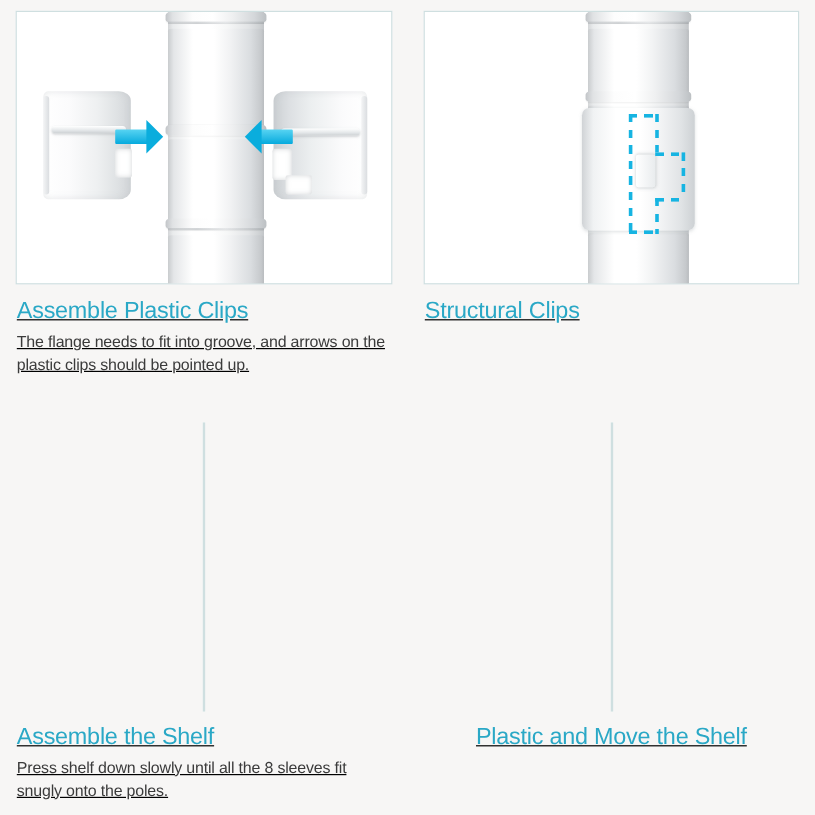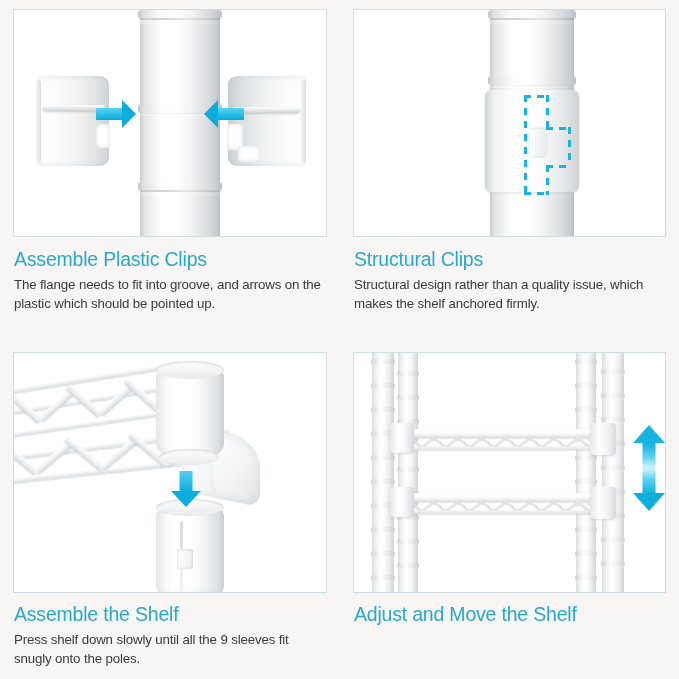--- a/index.html
+++ b/index.html
@@ -20,33 +20,33 @@
     grid-template-columns: 340px 339px;
     grid-template-rows: 348px 331px;
   }
 
   .cell {
     position: relative;
     padding: 9px 13px 0 13px;
     display: flex;
     flex-direction: column;
   }
-  .cell.row2 { padding-top: 4px; }
+  .cell.row2 { padding-top: 4px; align-items: center; }
 
   .figure-box {
     position: relative;
     border: 1px solid #cfdfe0;
     background: #ffffff;
     overflow: hidden;
     flex: 0 0 auto;
   }
   .row1 .figure-box { height: 228px; }
   .row2 .figure-box { height: 241px; }
 
-  .caption { padding: 12px 1px 0 1px; }
+  .caption { padding: 12px 1px 0 1px; text-decoration: underline; }
   .row2 .caption { padding-top: 11px; }
 
   .caption h3 {
     color: #2aa8c6;
     font-size: 19.5px;
     font-weight: normal;
     letter-spacing: -0.2px;
     line-height: 1.12;
     margin-bottom: 5px;
     white-space: nowrap;
@@ -288,21 +288,21 @@
         </div>
         <div class="arrow-h left" style="right:82px; top:90px; width:40px; height:28px;">
           <div class="stem"></div>
             <div class="head"></div>
         </div>
 
       </div>
     </div>
     <div class="caption">
       <h3>Assemble Plastic Clips</h3>
-      <p>The flange needs to fit into groove, and arrows on the plastic which should be pointed up.</p>
+      <p>The flange needs to fit into groove, and arrows on the plastic clips should be pointed up.</p>
     </div>
   </div>
 
   <div class="cell row1">
     <div class="figure-box">
       <div class="fig">
 
         <div class="pole" style="left:136px; top:-4px; width:84px; height:244px;">
           <div class="pole-ring" style="top:4px;"></div>
           <div class="groove" style="top:12px;"></div>
@@ -330,21 +330,20 @@
           <div class="dash-seg" style="left:44px; top:32px; height:38px;"></div>
           <div class="dash-seg horiz" style="left:22px; top:70px; width:24px;"></div>
           <div class="dash-seg" style="left:22px; top:70px; height:30px;"></div>
           <div class="dash-seg horiz" style="left:0; top:97px; width:24px;"></div>
         </div>
 
       </div>
     </div>
     <div class="caption">
       <h3>Structural Clips</h3>
-      <p>Structural design rather than a quality issue, which makes the shelf anchored firmly.</p>
     </div>
   </div>
 
   <div class="cell row2">
     <div class="figure-box">
       <div class="fig">
 
         <div class="shelf-wire" style="left:-18px; top:12px; width:260px; height:130px;">
 
           <div class="wire-bar" style="left:0; top:22px; width:200px; height:9px; transform: rotate(-9deg); transform-origin: left center;"></div>
@@ -381,21 +380,21 @@
 
         <div class="arrow-v down" style="left:157px; top:118px; width:30px; height:36px;">
           <div class="stem"></div>
             <div class="head"></div>
         </div>
 
       </div>
     </div>
     <div class="caption">
       <h3>Assemble the Shelf</h3>
-      <p>Press shelf down slowly until all the 9 sleeves  fit snugly onto the poles.</p>
+      <p>Press shelf down slowly until all the 8 sleeves  fit snugly onto the poles.</p>
     </div>
   </div>
 
   <div class="cell row2">
     <div class="figure-box">
       <div class="fig">
 
         <div class="rack-pole" style="left:18px; top:-4px; width:22px; height:248px;">
           <div class="rib" style="top:10px;"></div>
             <div class="rib" style="top:34px;"></div>
@@ -477,17 +476,17 @@
             </div>
           <div class="half dn-half">
               <div class="v-stem"></div>
               <div class="v-head"></div>
             </div>
         </div>
 
       </div>
     </div>
     <div class="caption">
-      <h3>Adjust and Move the Shelf</h3>
+      <h3>Plastic and Move the Shelf</h3>
     </div>
   </div>
 
 </div>
 
 </body></html>

